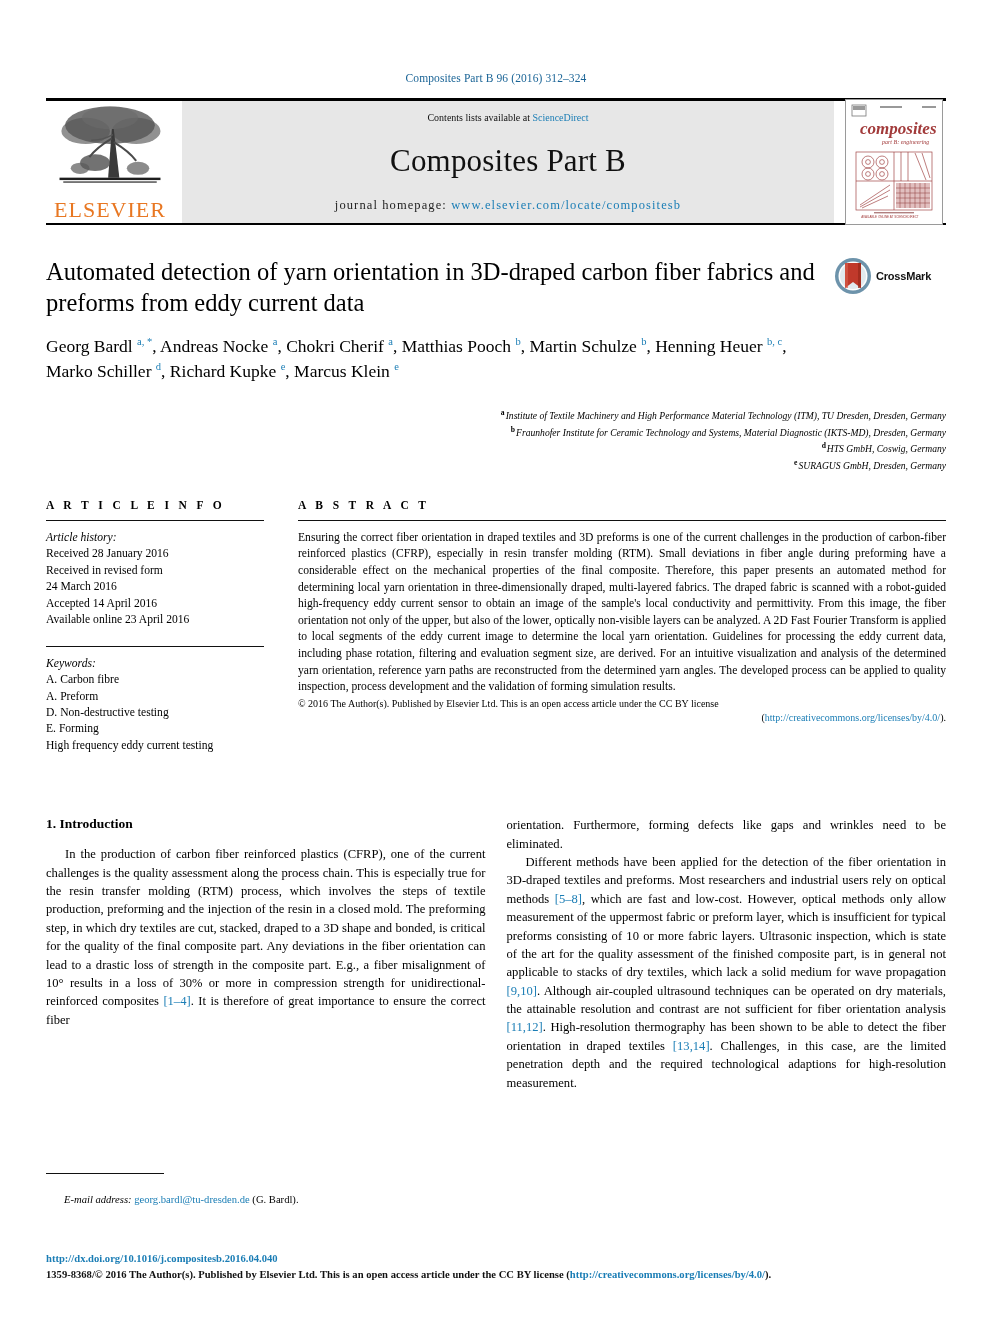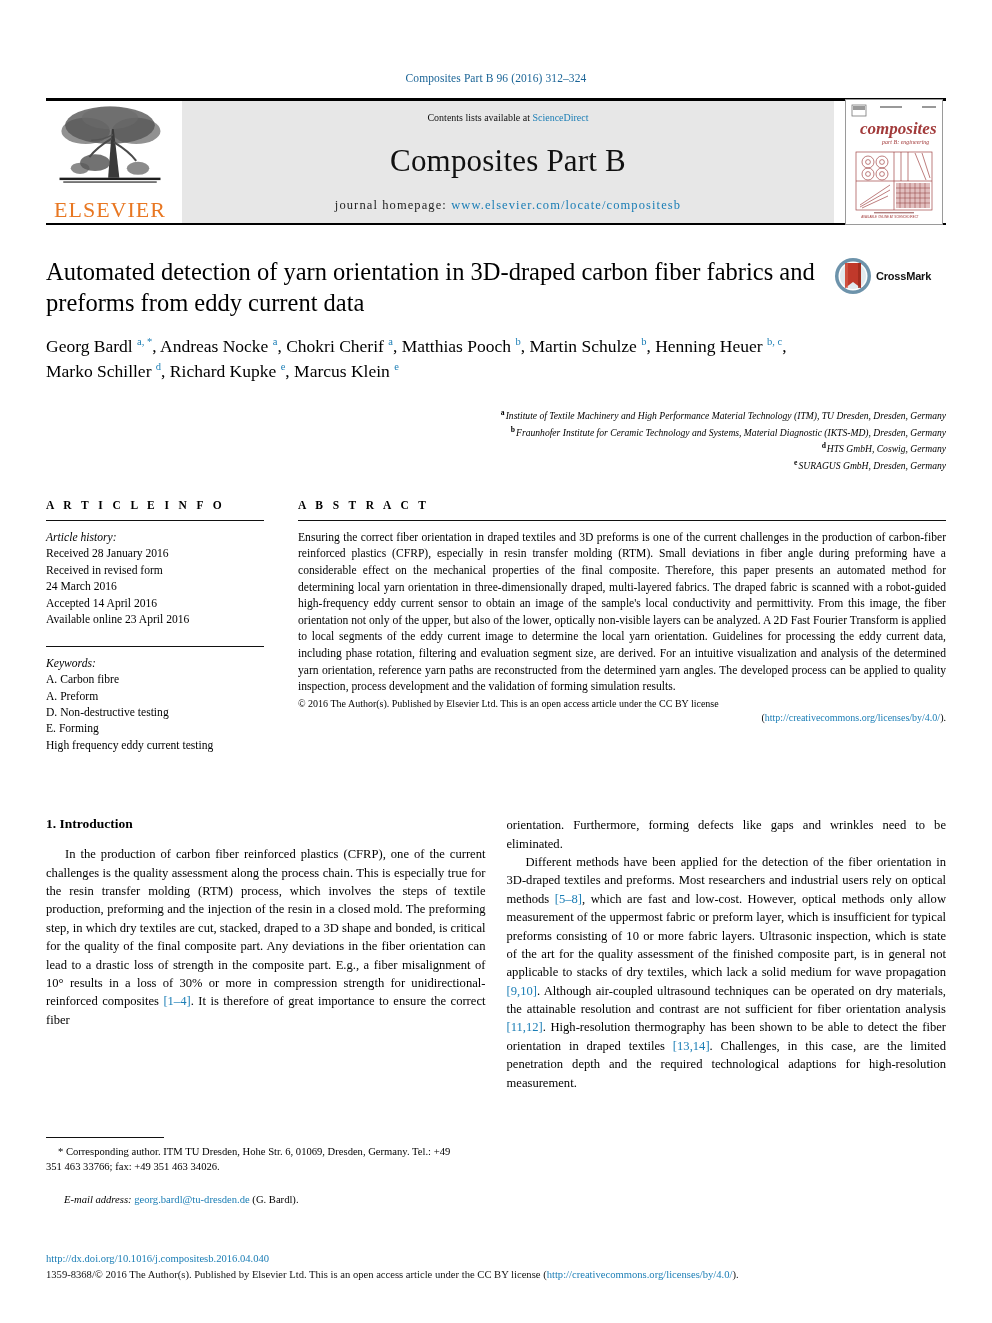--- a/index.html
+++ b/index.html
@@ -278,20 +278,21 @@
     margin-top: 18px;
   }
   .footnote .ital { font-style: italic; }
 
   
   .page-footer {
     position: absolute;
     left: 46px;
     bottom: 40px;
     width: 900px;
+    font-weight: bold;
   }
   .doi-line {
     font-size: 10.6px;
     color: #1a7db5;
     line-height: 1.5;
   }
   .issn-line {
     font-size: 10.6px;
     color: #111;
     line-height: 1.5;
@@ -457,21 +458,20 @@
     </div>
     <div class="bcol">
       <p class="para" style="text-indent:0">orientation. Furthermore, forming defects like gaps and wrinkles need to be eliminated.</p>
       <p class="para" id="intro-right">Different methods have been applied for the detection of the fiber orientation in 3D-draped textiles and preforms. Most researchers and industrial users rely on optical methods <span class="ref">[5–8]</span>, which are fast and low-cost. However, optical methods only allow measurement of the uppermost fabric or preform layer, which is insufficient for typical preforms consisting of 10 or more fabric layers. Ultrasonic inspection, which is state of the art for the quality assessment of the finished composite part, is in general not applicable to stacks of dry textiles, which lack a solid medium for wave propagation <span class="ref">[9,10]</span>. Although air-coupled ultrasound techniques can be operated on dry materials, the attainable resolution and contrast are not sufficient for fiber orientation analysis <span class="ref">[11,12]</span>. High-resolution thermography has been shown to be able to detect the fiber orientation in draped textiles <span class="ref">[13,14]</span>. Challenges, in this case, are the limited penetration depth and the required technological adaptions for high-resolution measurement.</p>
     </div>
   </div>
 
   <div class="footnote-wrap">
     <div class="footnote-rule"></div>
     <div class="footnote">
-      <span>* Corresponding author. ITM TU Dresden, Hohe Str. 6, 01069, Dresden, Germany. Tel.: +49 351 463 33766; fax: +49 351 463 34026.</span>
       <span class="email-line"><span class="ital">E-mail address:</span> <span class="link">georg.bardl@tu-dresden.de</span> <span>(G. Bardl).</span></span>
     </div>
   </div>
 
   <div class="page-footer">
     <div class="doi-line">http://dx.doi.org/10.1016/j.compositesb.2016.04.040</div>
     <div class="issn-line"><span>1359-8368/© 2016 The Author(s). Published by Elsevier Ltd. This is an open access article under the CC BY license (</span><span class="link">http://creativecommons.org/licenses/by/4.0/</span><span>).</span></div>
   </div>
 
 </div>

